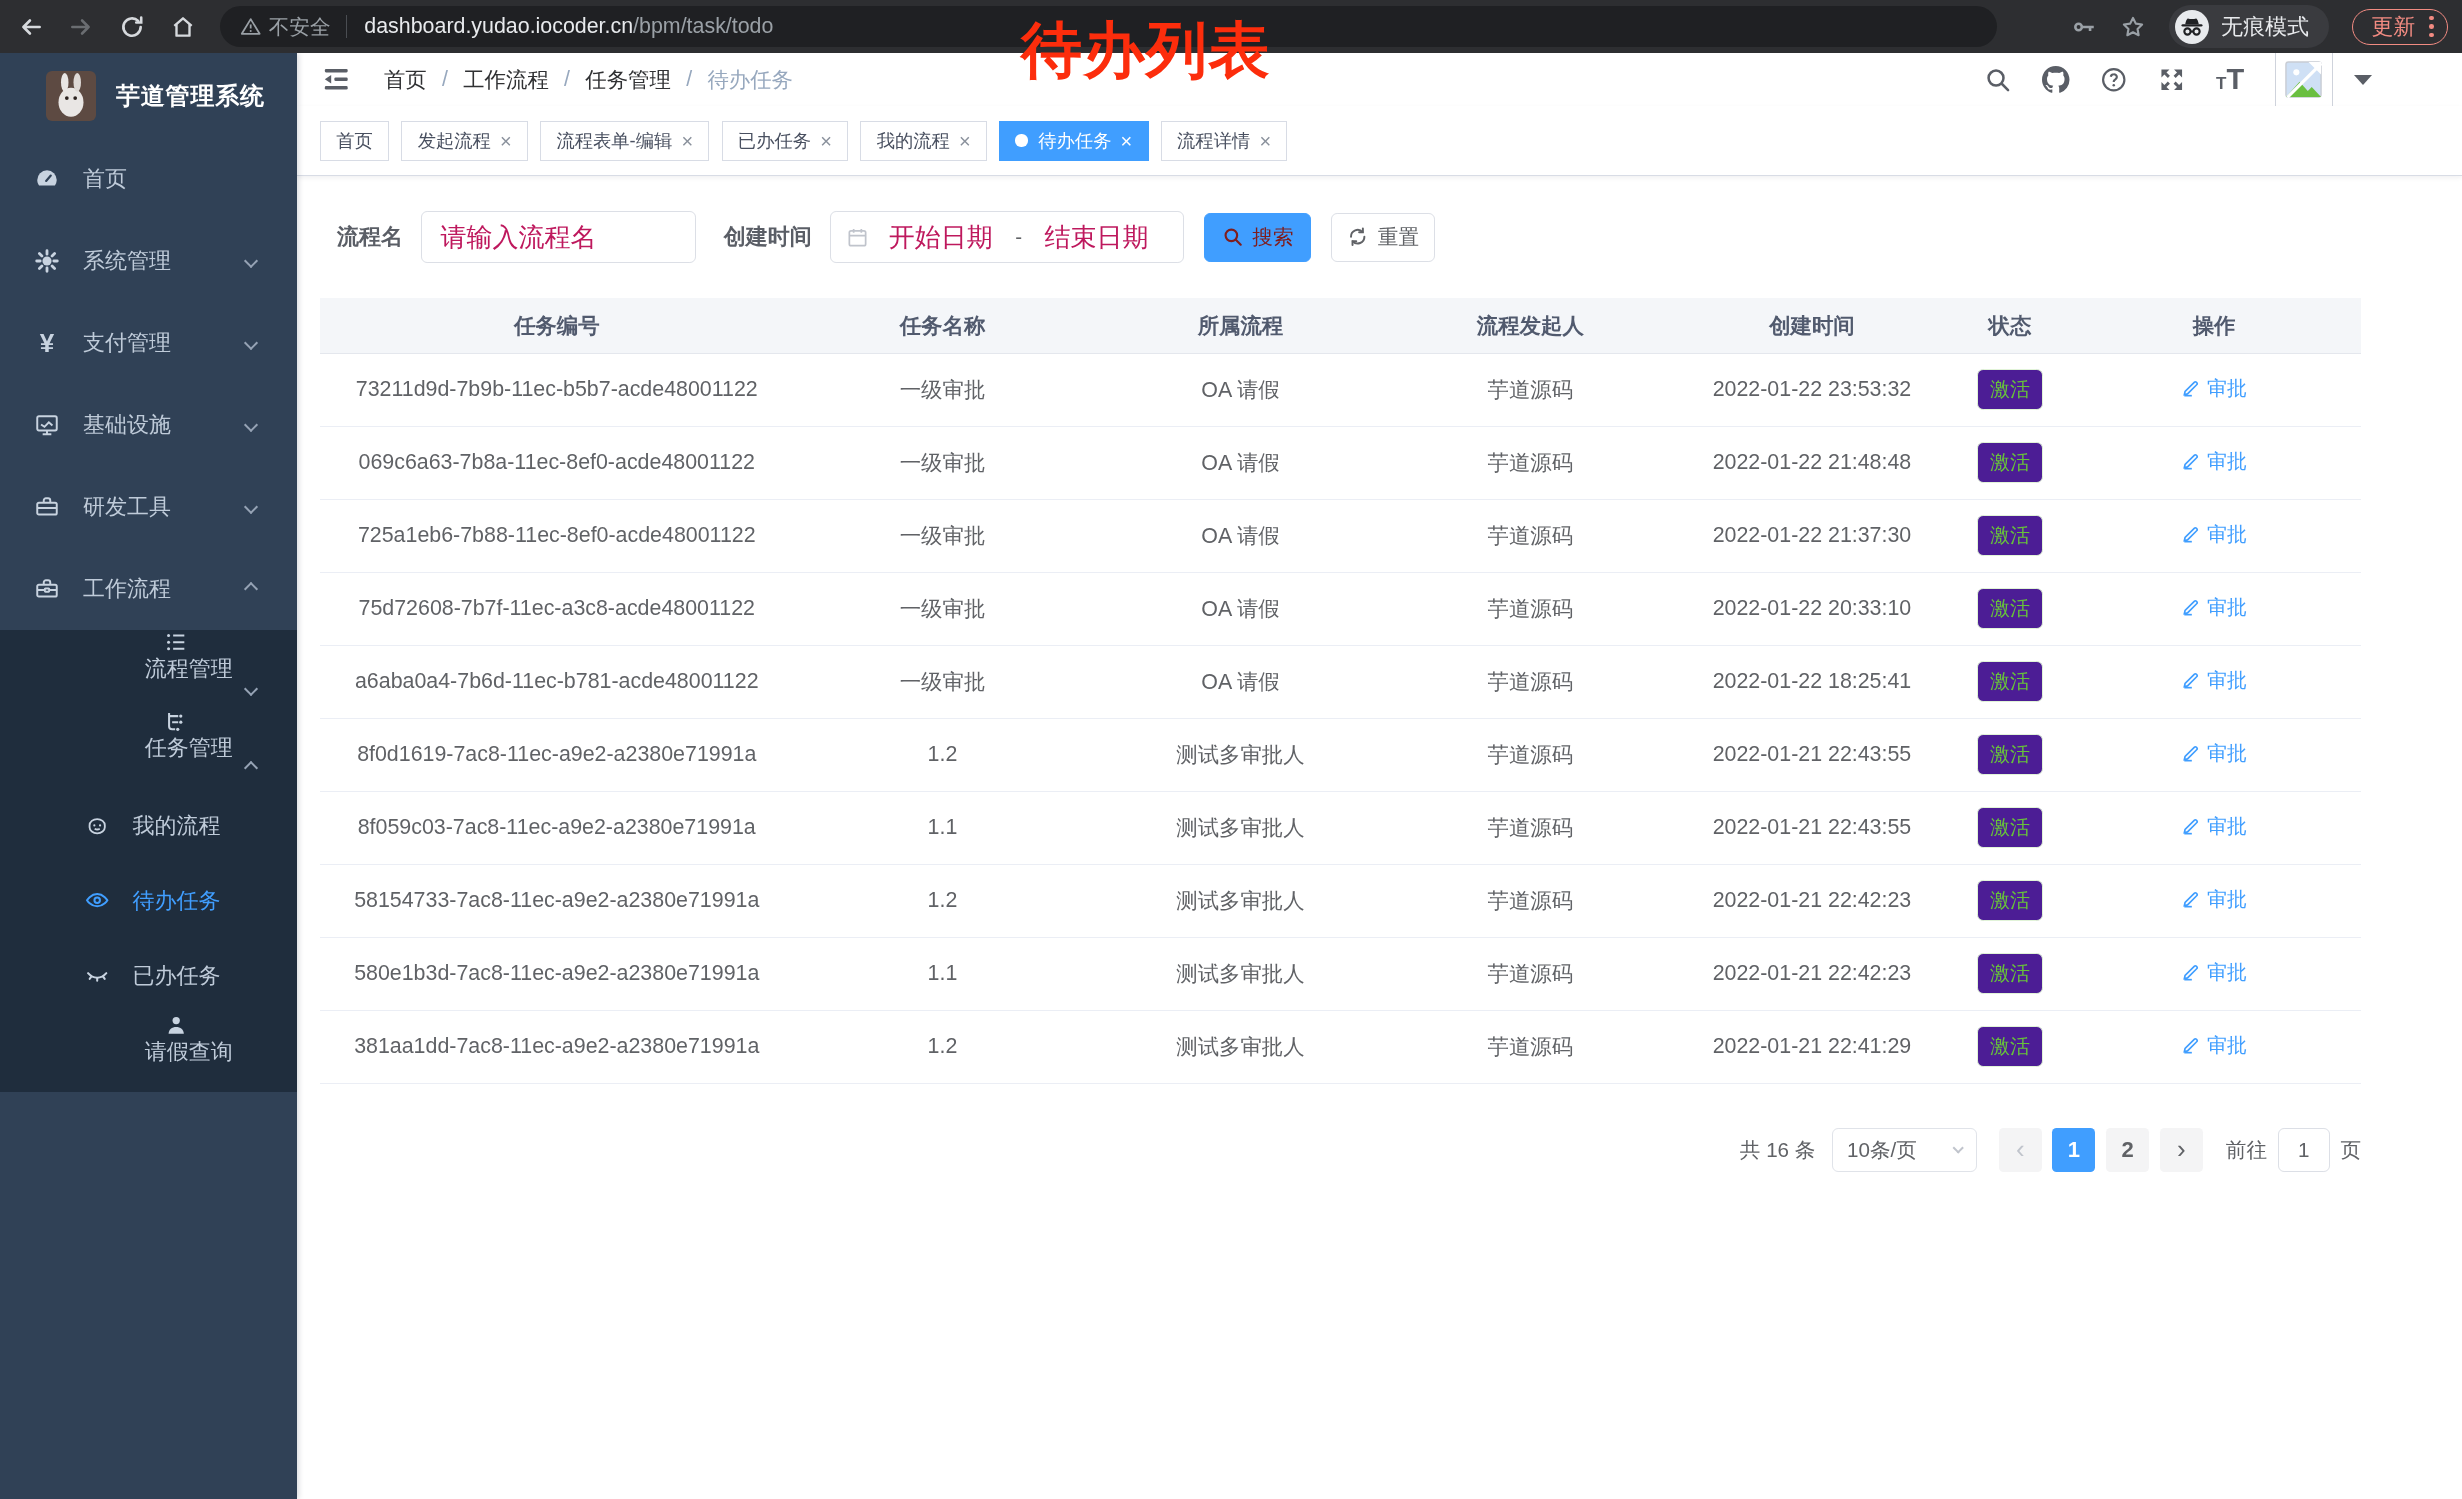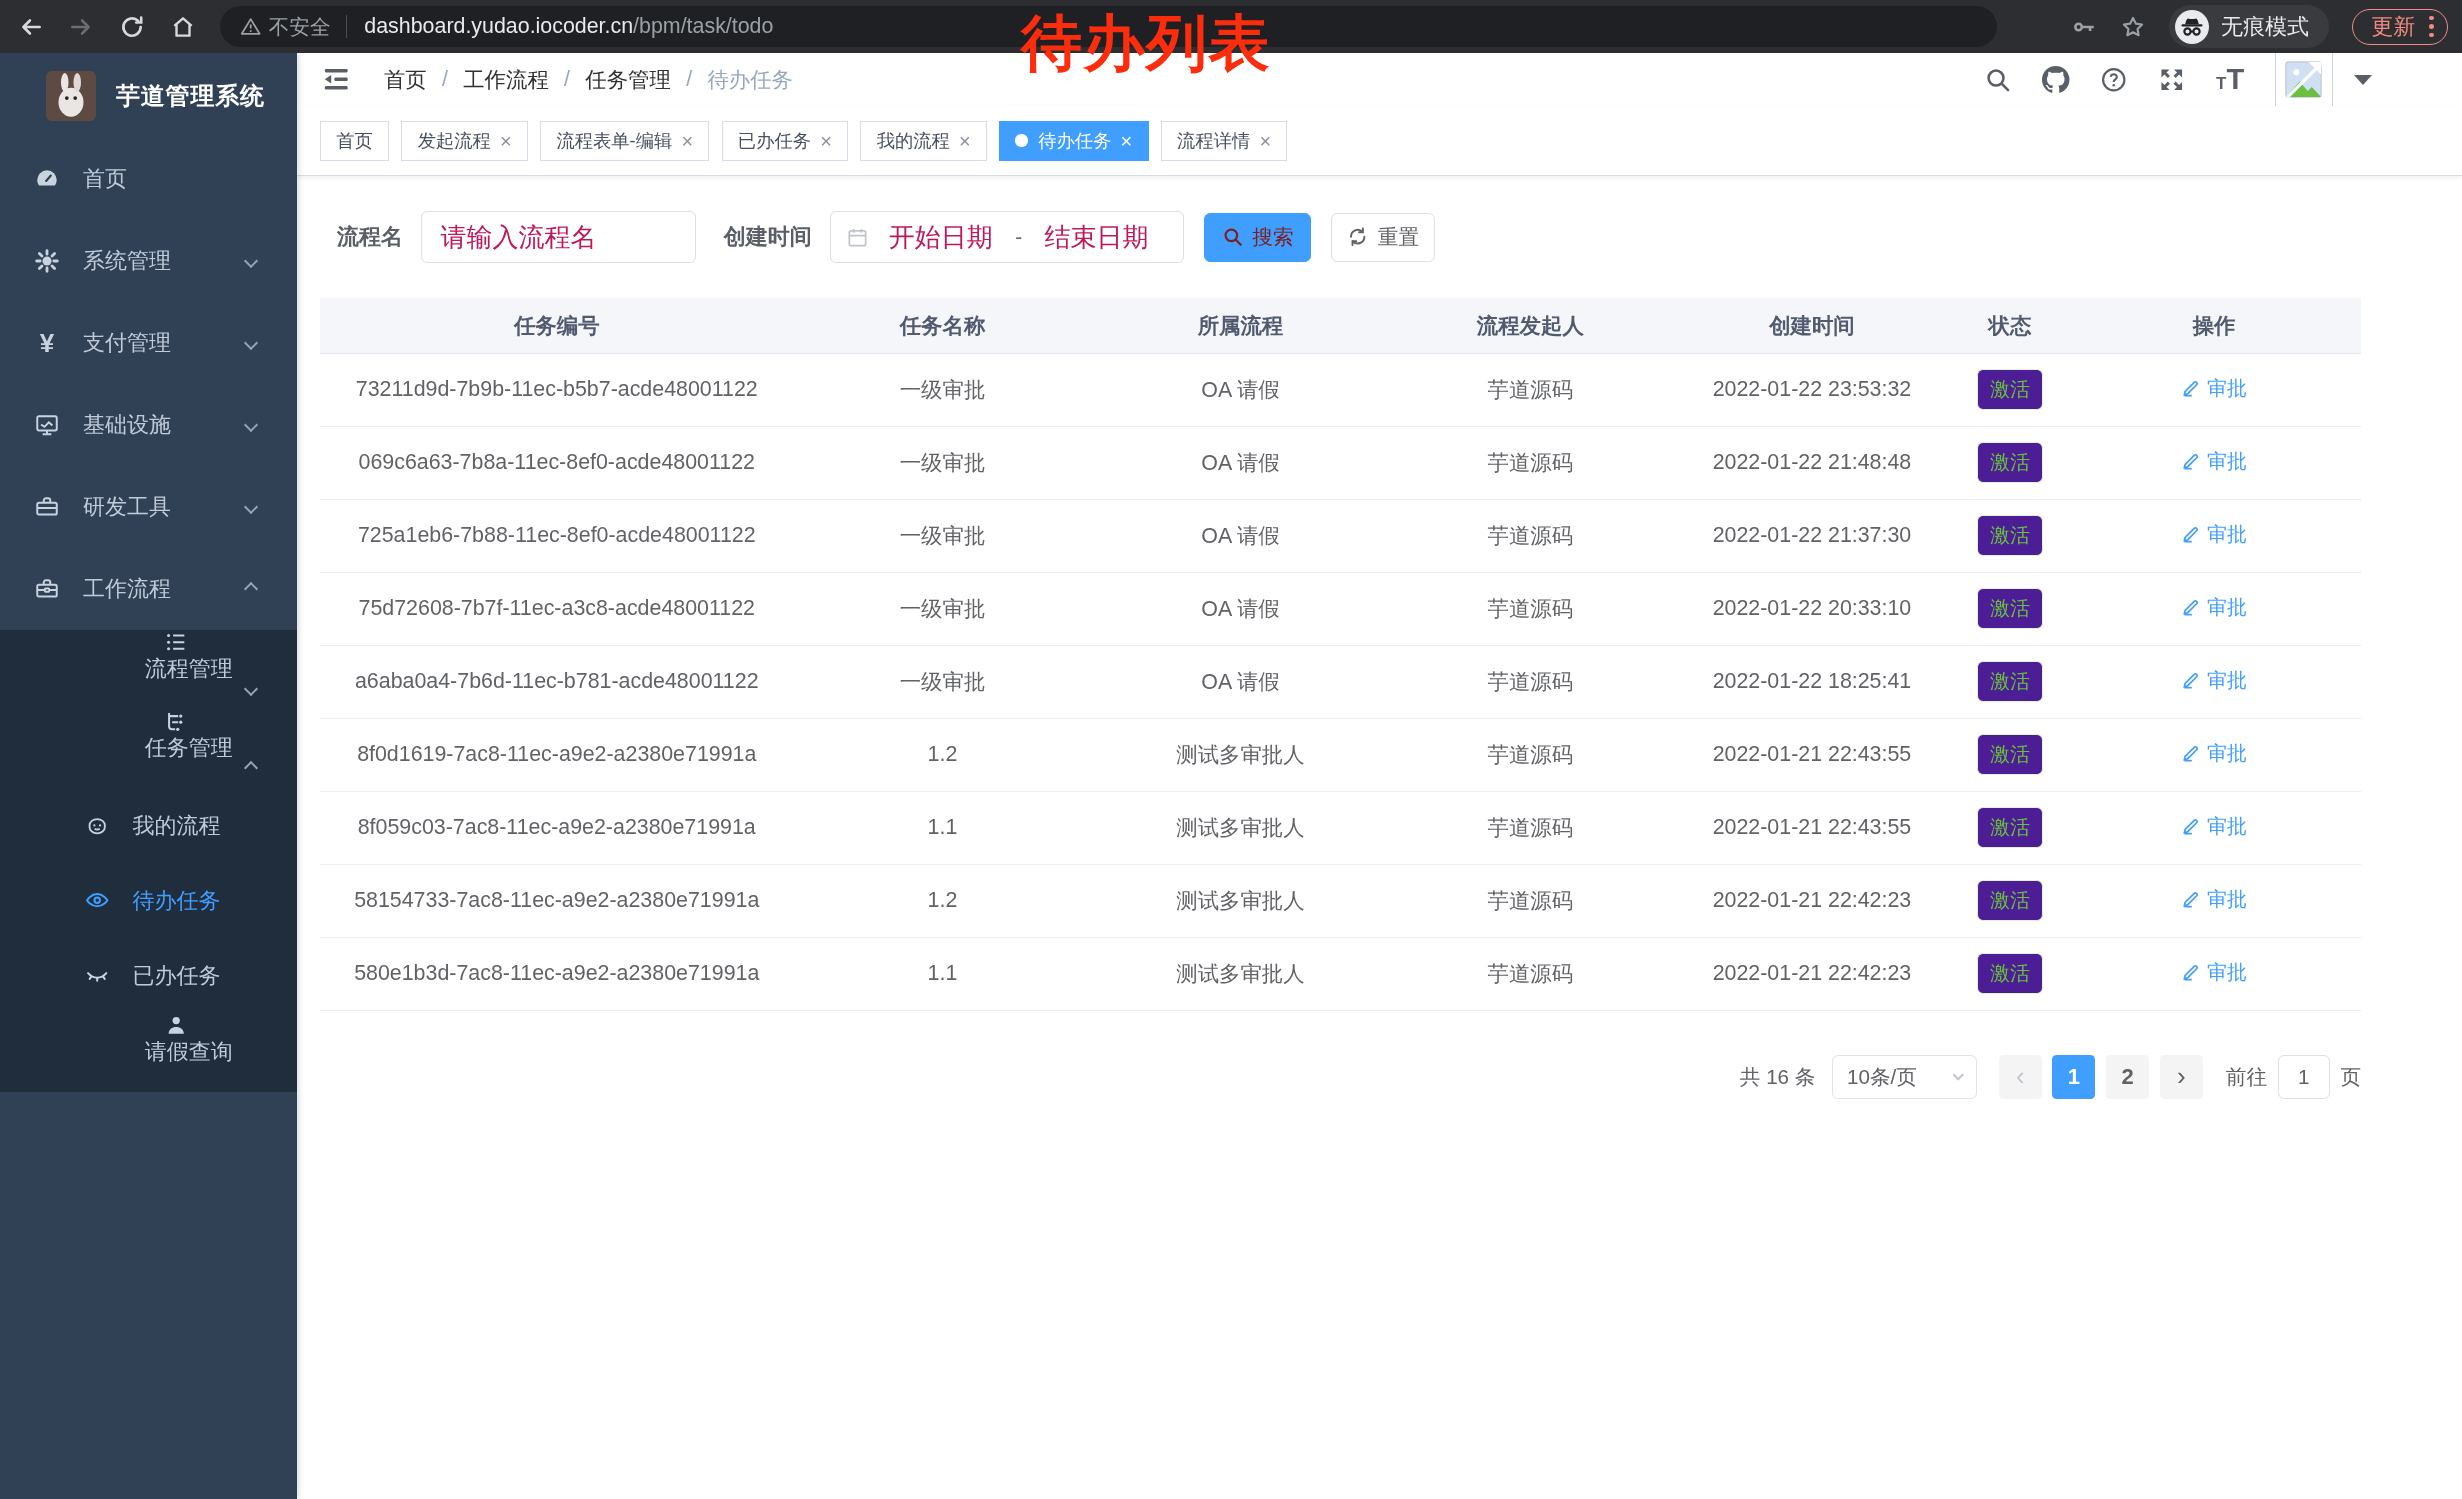--- a/index.html
+++ b/index.html
@@ -121,21 +121,21 @@
     justify-content:center; font-size:22px; font-weight:700; color:#606266; margin-left:10.7px; cursor:pointer; }
   .pg-btn.arrow { font-size:26px; font-weight:400; }
   .pg-btn.disabled { color:#c0c4cc; }
   .pg-btn.current { background:#409eff; color:#fff; }
   .pg-prev { margin-left:21.4px; }
   .pg-goto { margin-left:23px; }
   .pg-input { width:52px; height:44px; border:1.5px solid #dcdfe6; border-radius:6.1px; margin:0 10.7px;
     display:flex; align-items:center; justify-content:center; color:#606266; }
   .pg-unit {}
 
-  .annotation { position:absolute; left:1021px; top:3px; font-size:61px; font-weight:700;
+  .annotation { position:absolute; left:1021px; top:10px; font-size:61px; font-weight:700;
     color:#fc2d0c; z-index:9; letter-spacing:1.5px; }
 </style>
 </head>
 <body>
 
 <div class="chrome">
   <div class="nav-btn">
     <svg viewBox="0 0 24 24" fill="none" stroke="currentColor" stroke-width="2.4" stroke-linecap="round" stroke-linejoin="round">
         <path d="M20 12H5M11 6l-6 6 6 6"></path>
       </svg>
@@ -607,20 +607,37 @@
           <span class="approve">
             <svg viewBox="0 0 24 24" fill="none" stroke="currentColor" stroke-width="2">
                   <path d="M4 20l.9-3.8L16.2 4.9a1.4 1.4 0 012 0l.9.9a1.4 1.4 0 010 2L7.8 19.1z"></path>
                   <path d="M4 21.2h9"></path>
                 </svg>
             <span>审批</span>
           </span>
         </td>
       </tr>
 
+      <tr>
+        <td>381aa1dd-7ac8-11ec-a9e2-a2380e71991a</td>
+        <td>1.2</td>
+        <td>测试多审批人</td>
+        <td>芋道源码</td>
+        <td>2022-01-21 22:41:29</td>
+        <td><span class="badge">激活</span></td>
+        <td>
+          <span class="approve">
+            <svg viewBox="0 0 24 24" fill="none" stroke="currentColor" stroke-width="2">
+                  <path d="M4 20l.9-3.8L16.2 4.9a1.4 1.4 0 012 0l.9.9a1.4 1.4 0 010 2L7.8 19.1z"></path>
+                  <path d="M4 21.2h9"></path>
+                </svg>
+            <span>审批</span>
+          </span>
+        </td>
+      </tr>
     </tbody>
     </table>
 
     <div class="pager">
       <span class="pg-total">共 16 条</span>
       <span class="pg-select">
         <span>10条/页</span>
         <span class="chev"></span>
       </span>
       <span class="pg-btn arrow disabled pg-prev">‹</span>

